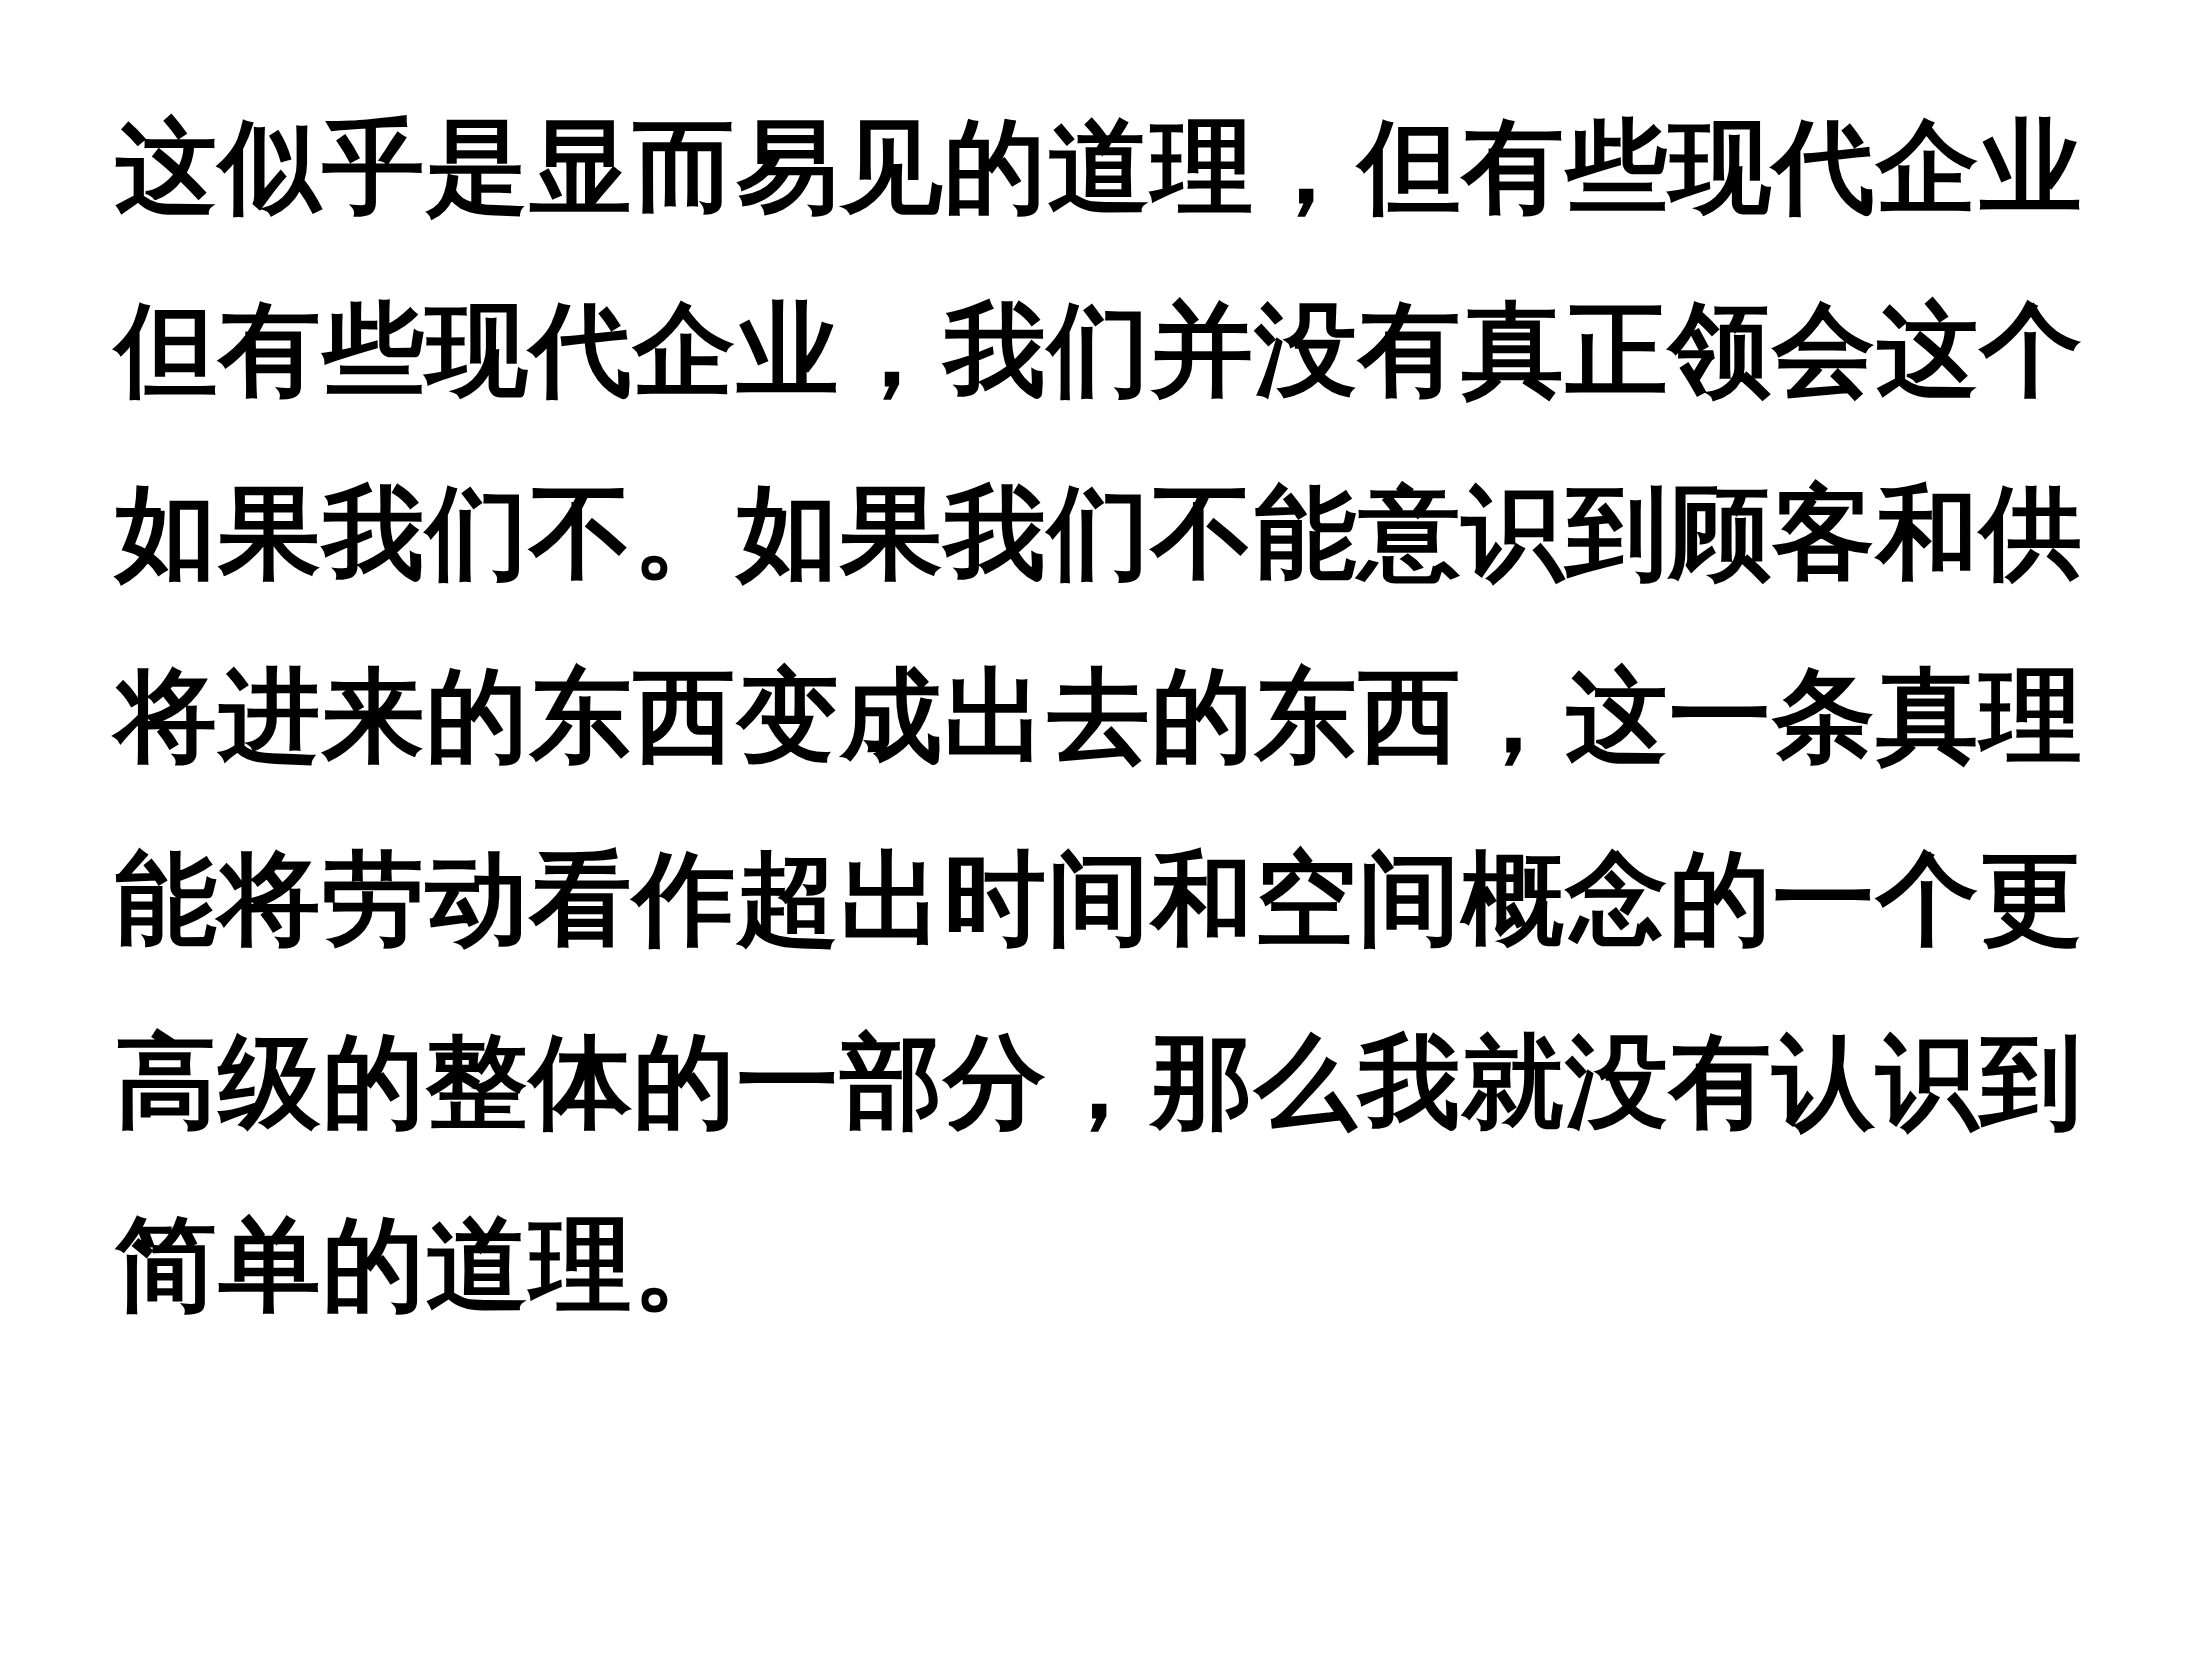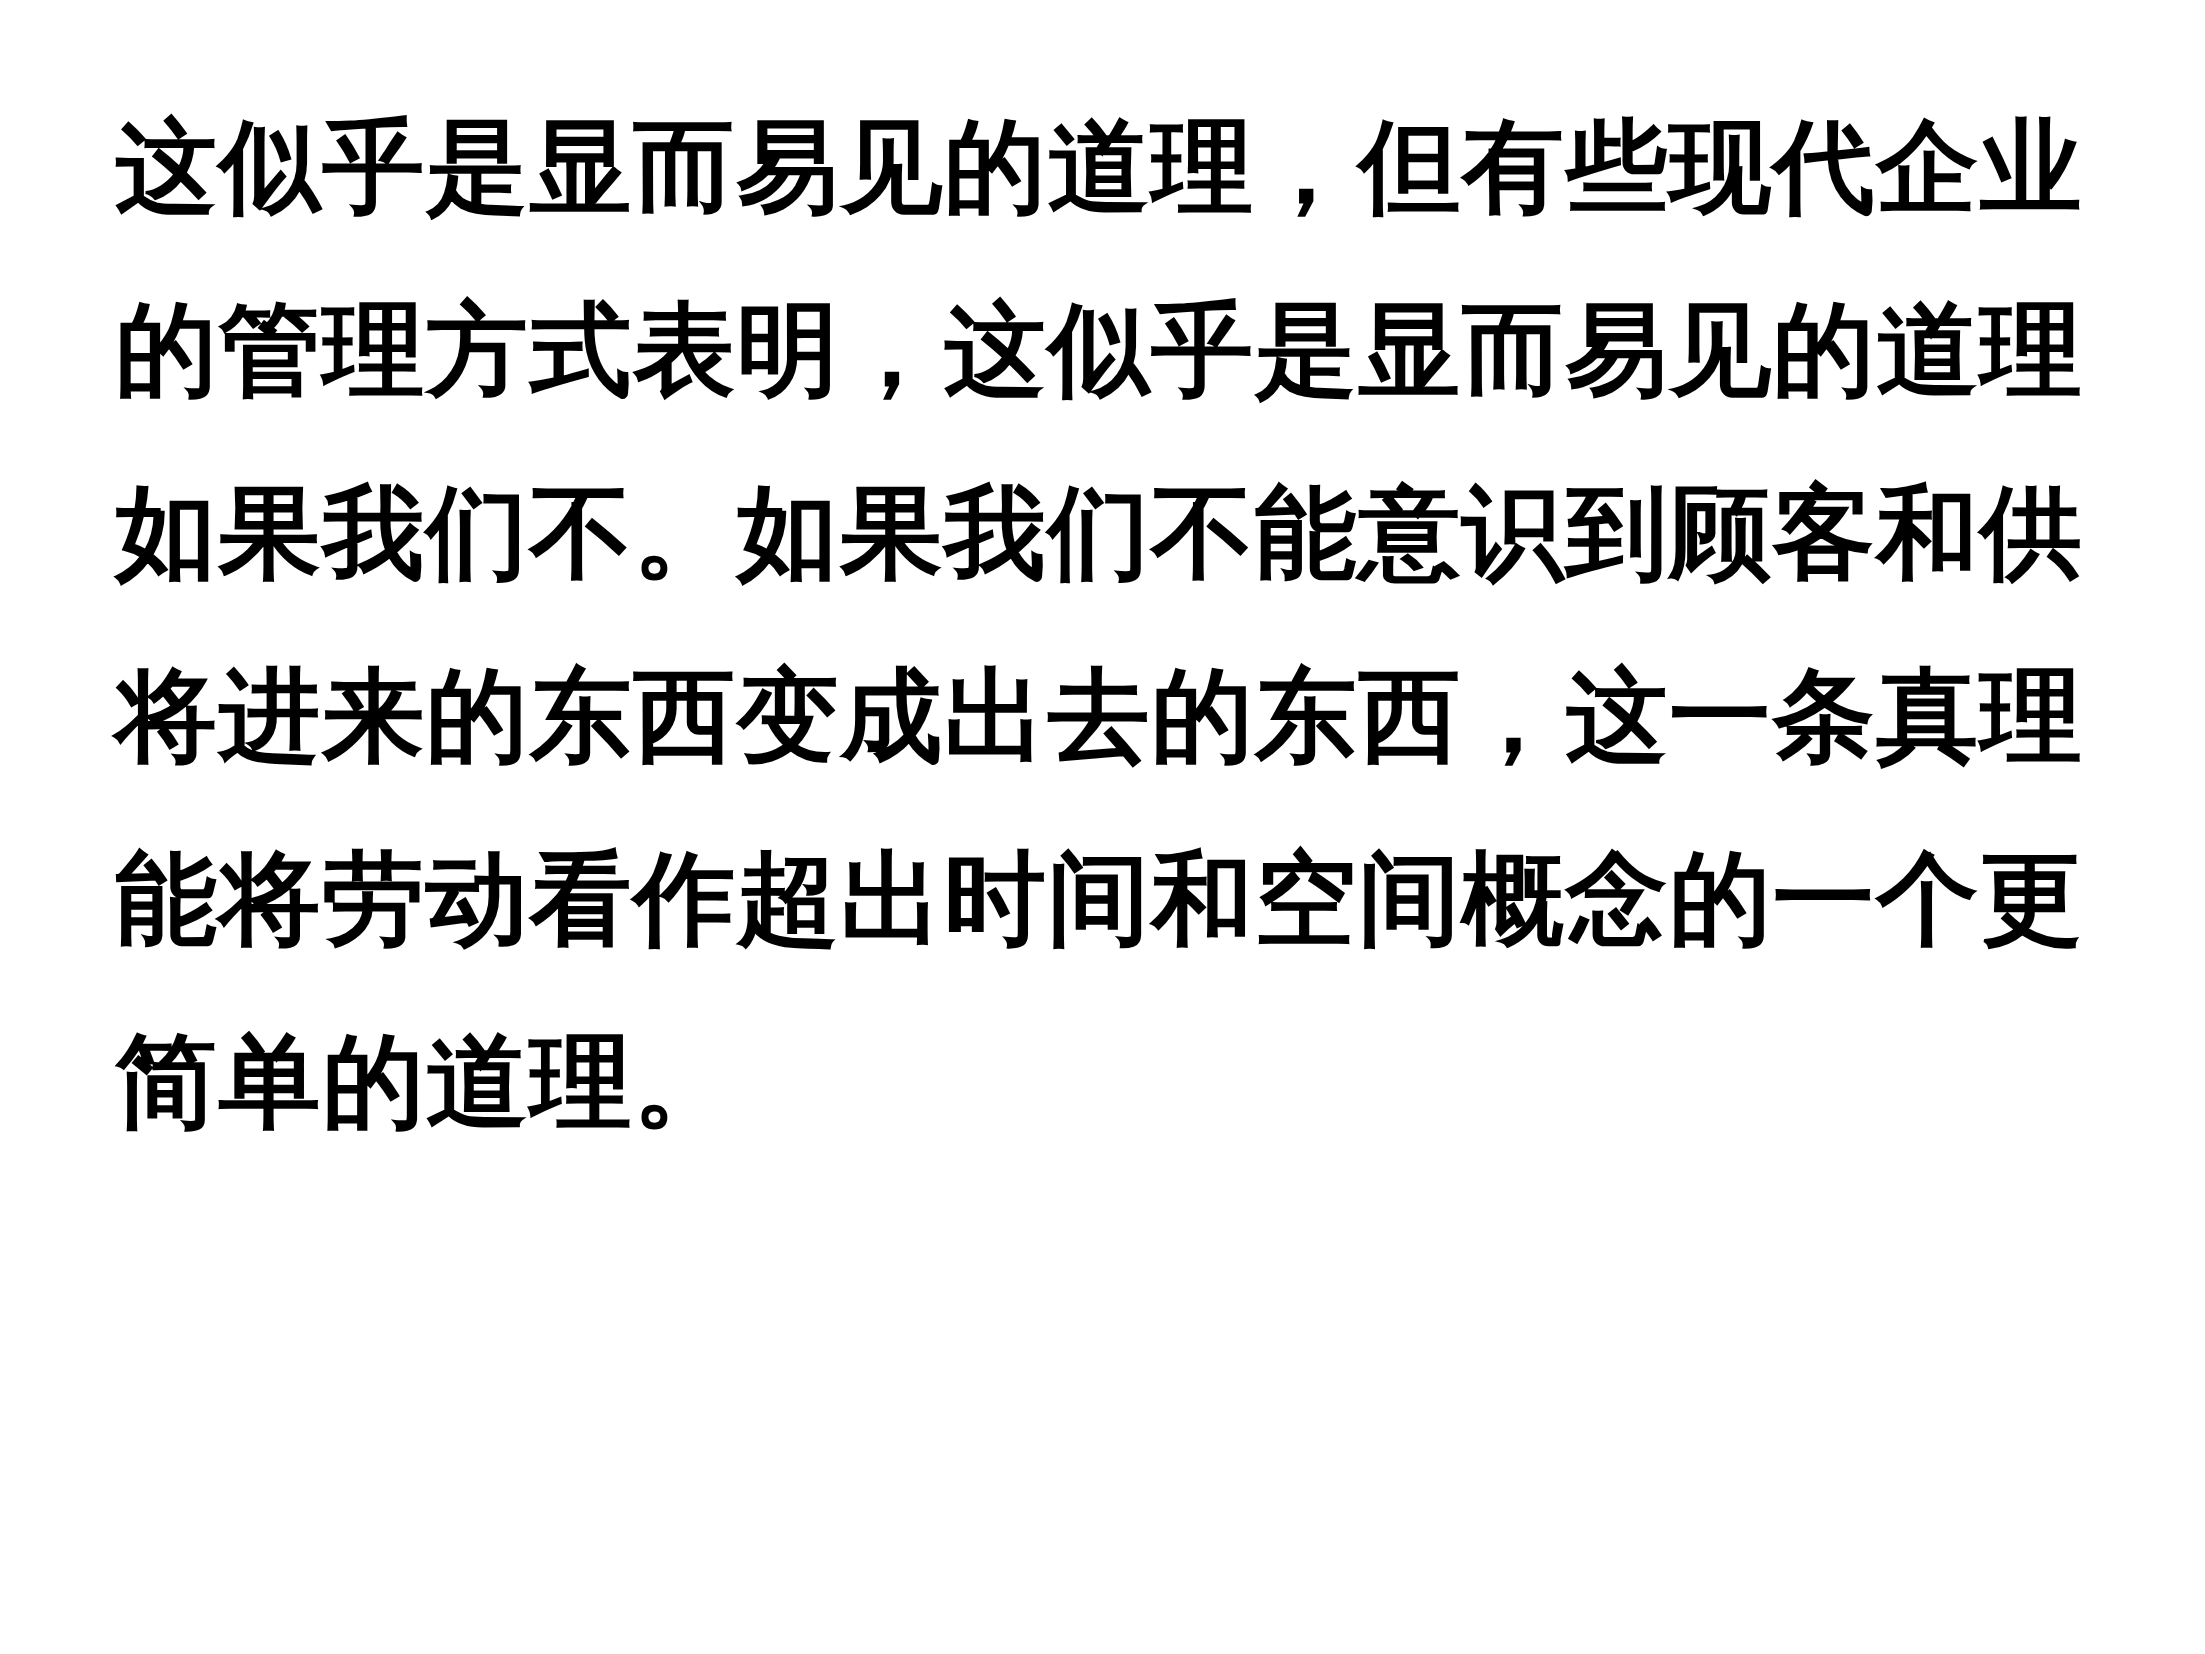--- a/index.html
+++ b/index.html
@@ -35,20 +35,21 @@
       
       transform-origin: left center;
     }
   </style>
 </head>
 <body>
 
 <main class="page">
   <section class="paragraph">
     <p class="text-line">这似乎是显而易见的道理，但有些现代企业</p>
-    <p class="text-line">的管理方式表明，这似乎是显而易见的道理</p>
+    <p class="text-line">但有些现代企业，我们并没有真正领会这个</p>
     <p class="text-line">如果我们不。如果我们不能意识到顾客和供</p>
     <p class="text-line">将进来的东西变成出去的东西，这一条真理</p>
     <p class="text-line">能将劳动看作超出时间和空间概念的一个更</p>
+    <p class="text-line">高级的整体的一部分，那么我就没有认识到</p>
     <p class="text-line">简单的道理。</p>
   </section>
 </main>
 
 
 </body></html>

